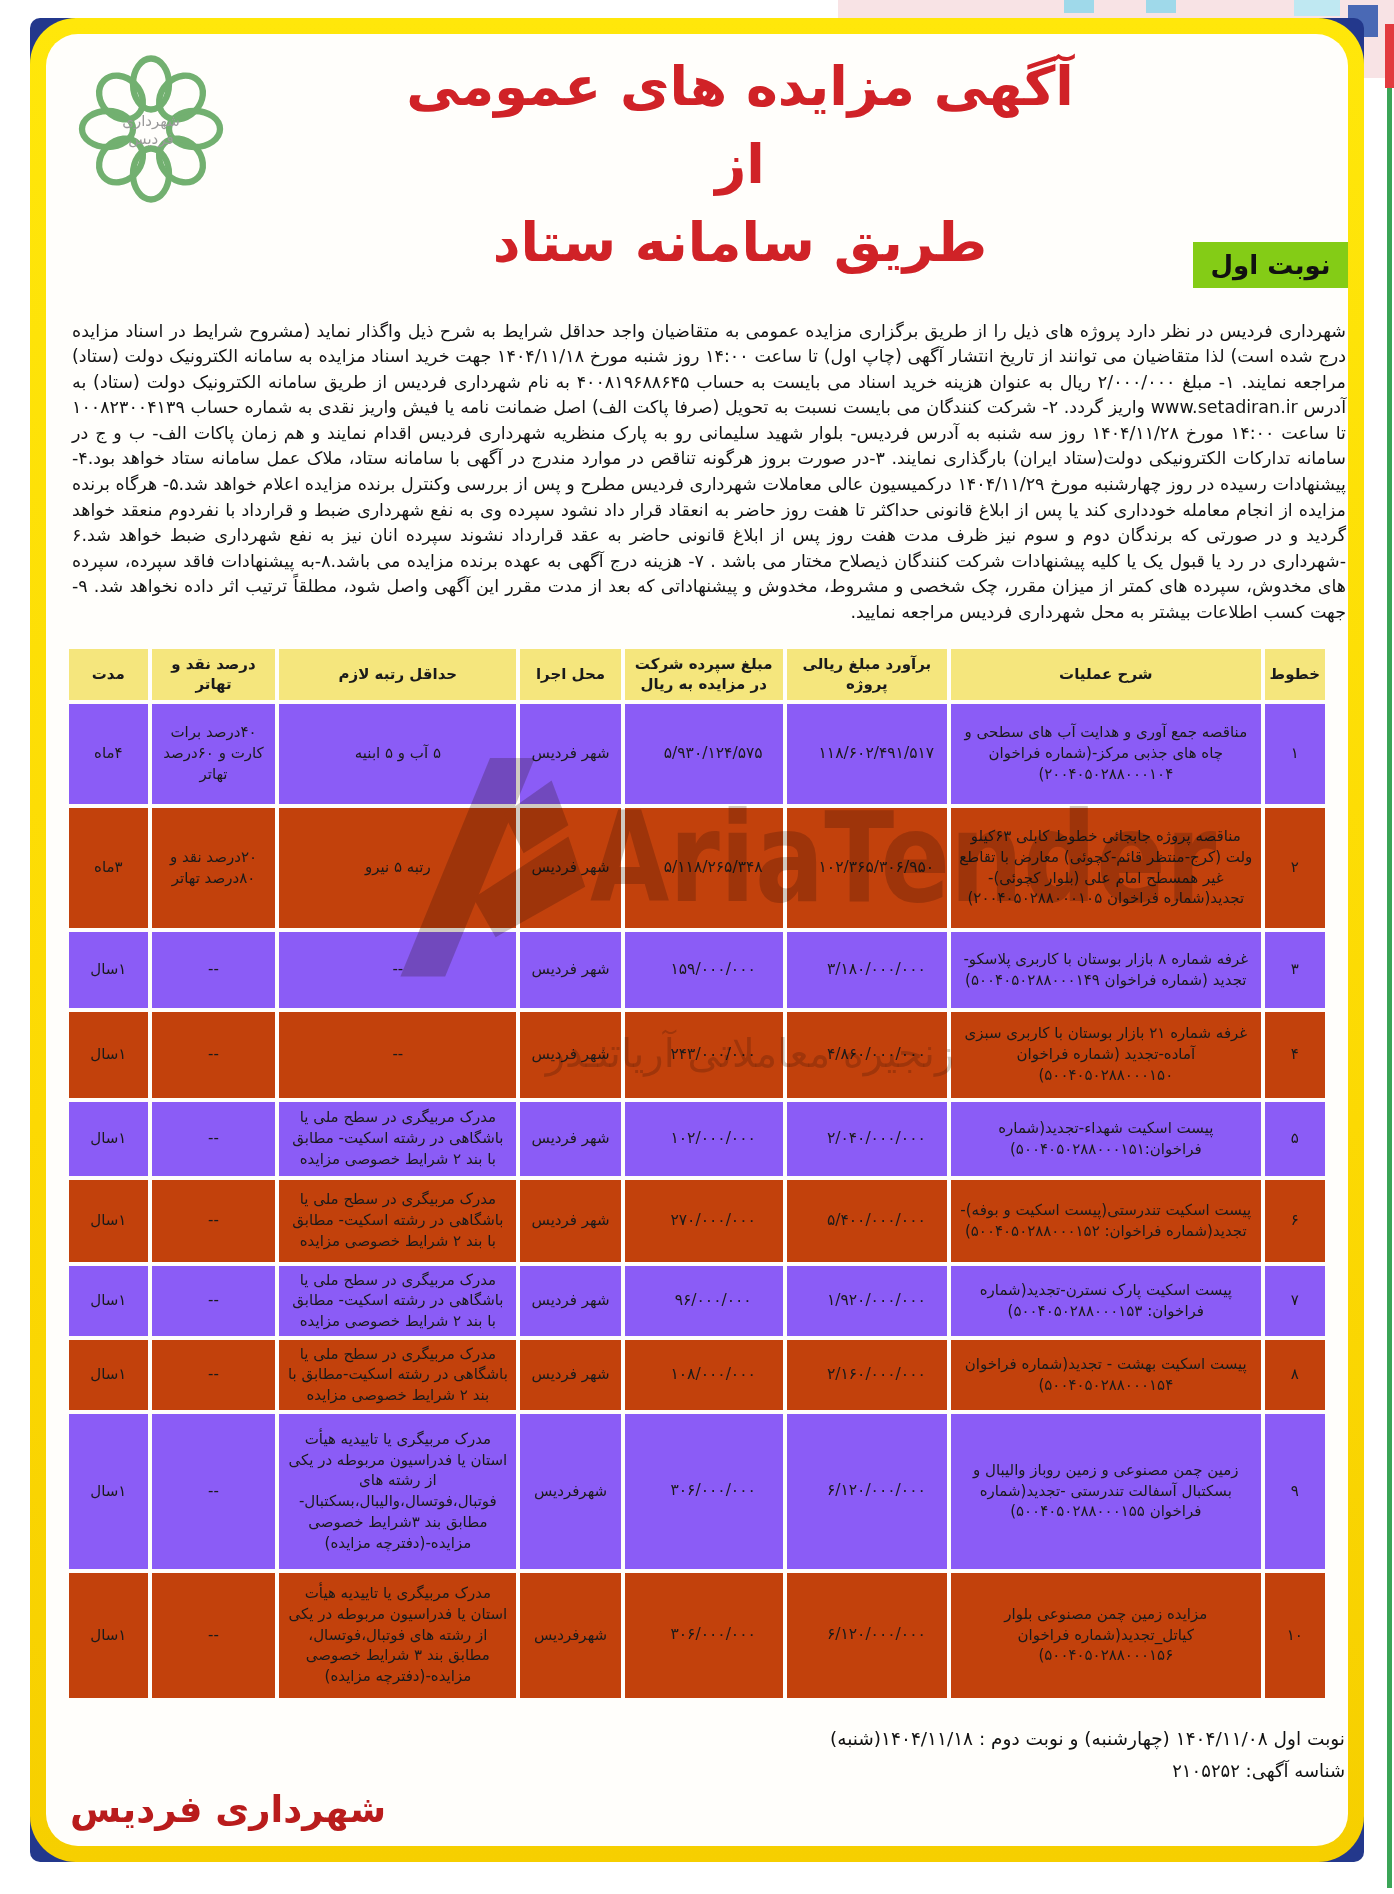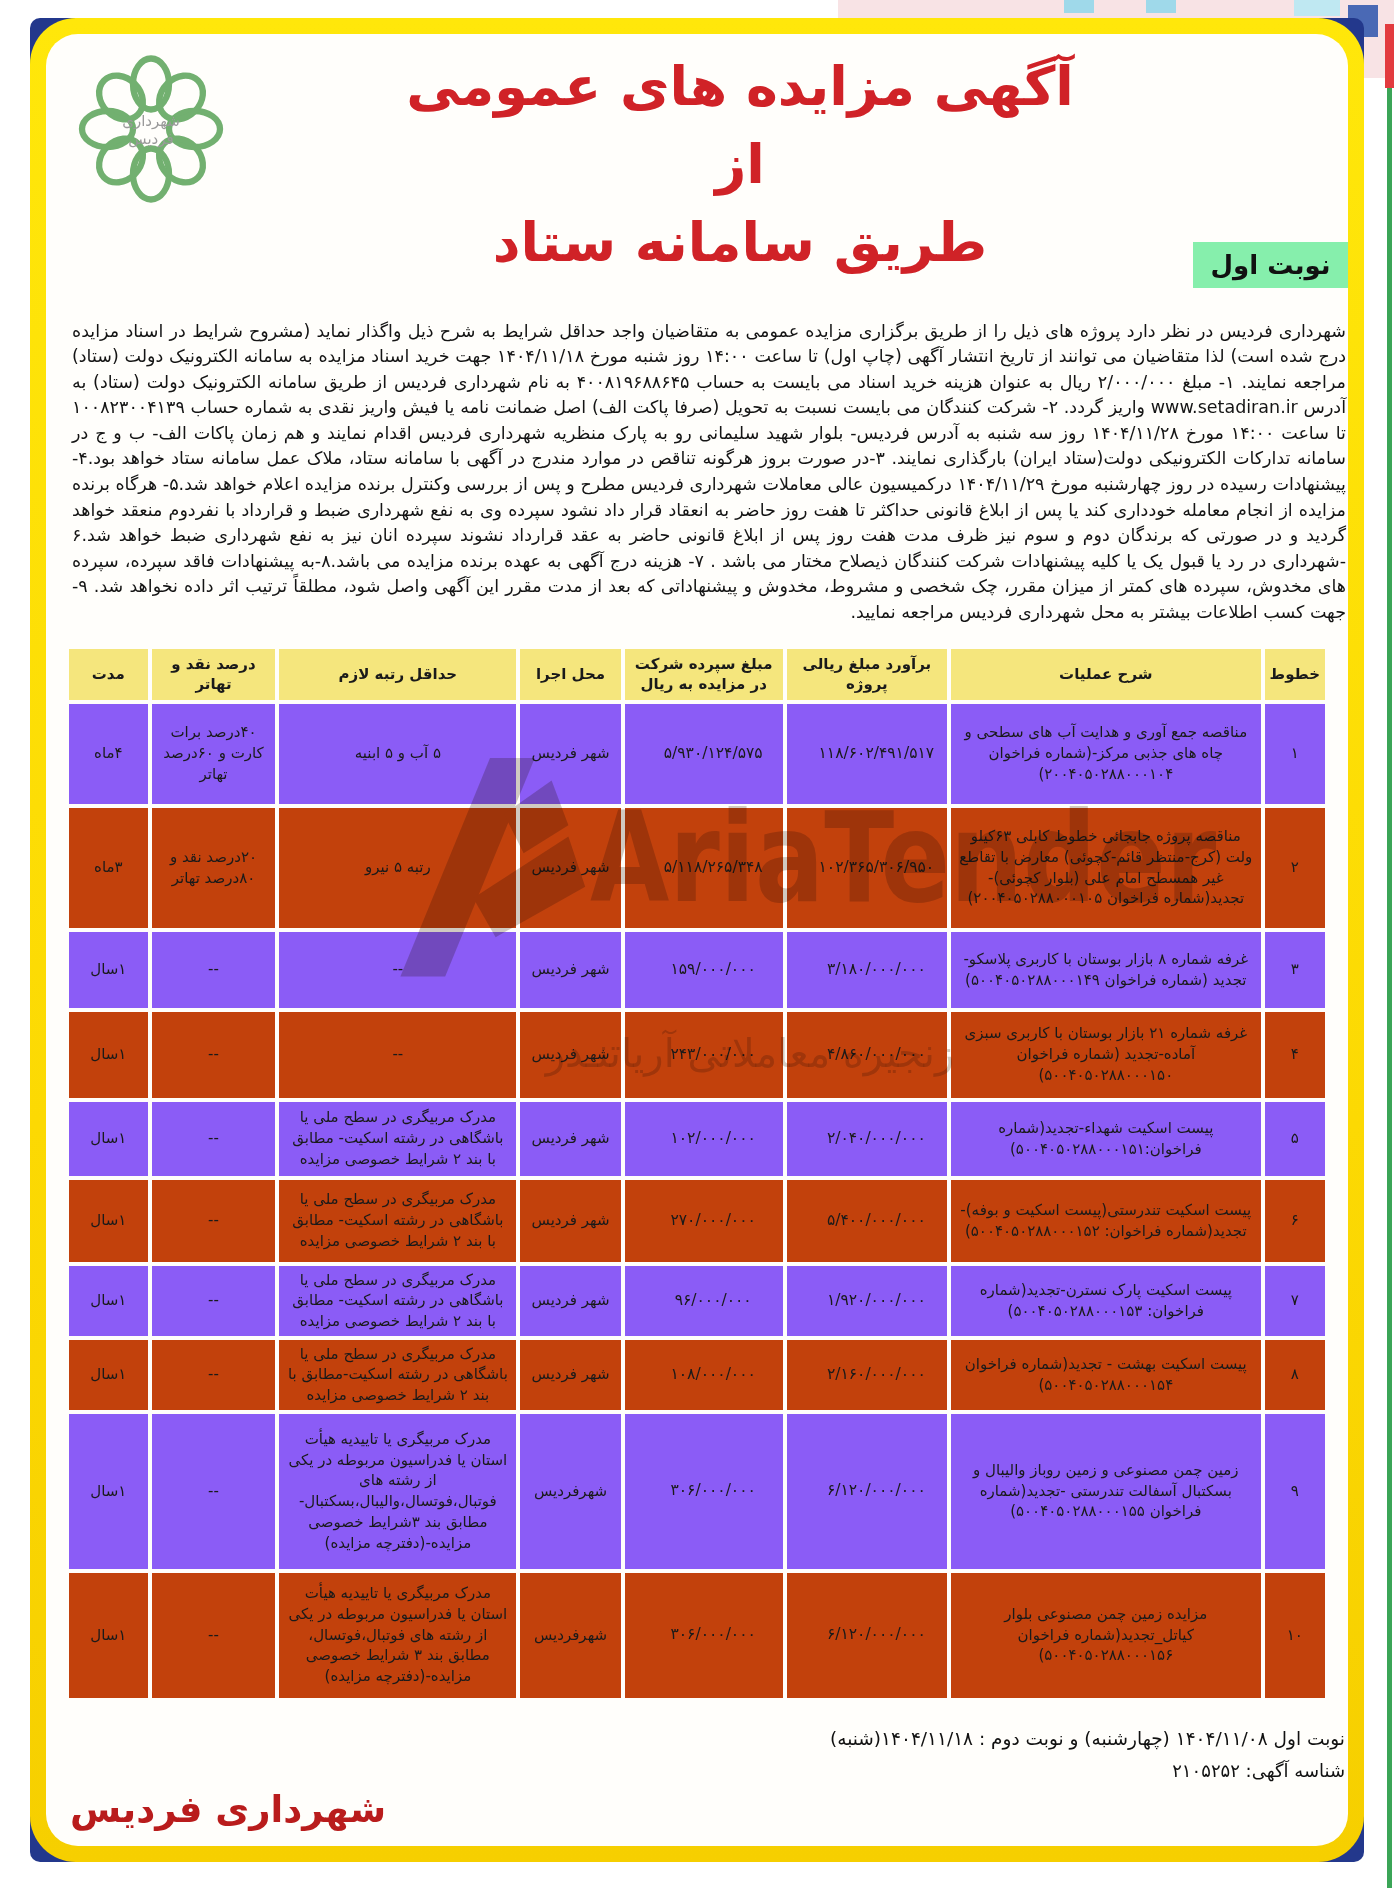--- a/index.html
+++ b/index.html
@@ -20,21 +20,21 @@
   .navy-backing{position:absolute;left:30px;top:18px;width:1334px;height:1844px;background:#23388c;border-radius:10px;}
   .yellow-frame{position:absolute;left:30px;top:18px;width:1334px;height:1844px;
                 background:linear-gradient(180deg,#ffe70a 0%,#fcd903 60%,#f6cf00 100%);border-radius:46px;}
   .inner-sheet{position:absolute;left:46px;top:34px;width:1302px;height:1812px;background:#fffefb;border-radius:32px;}
 
   
   .logo{position:absolute;left:76px;top:50px;width:150px;height:158px;}
   .logo svg{width:100%;height:100%;}
   .title{position:absolute;left:380px;top:48px;width:720px;text-align:center;
          color:#d02227;font-weight:bold;font-size:54px;line-height:78px;letter-spacing:-1px;direction:rtl;}
-  .first-round{position:absolute;left:1193px;top:242px;width:155px;height:46px;background:#86efac;
+  .first-round{position:absolute;left:1193px;top:242px;width:155px;height:46px;background:#84cc16;
                color:#111;font-weight:bold;font-size:26px;line-height:46px;text-align:center;direction:rtl;}
 
   
   .intro{position:absolute;left:72px;top:301px;width:1274px;direction:rtl;text-align:justify;
          font-size:17.5px;line-height:25.6px;color:#141414;}
 
   
   .tender-table{position:absolute;left:65px;top:645px;width:1264px;border-collapse:separate;border-spacing:4px;direction:rtl;}
   .tender-table th{background:#f5e67d;font-weight:bold;font-size:15px;line-height:1.35;padding:5px 3px;color:#1a1a1a;}
   .tender-table td{text-align:center;vertical-align:middle;font-size:15px;line-height:1.38;padding:4px 7px;color:#1a1a1a;}

